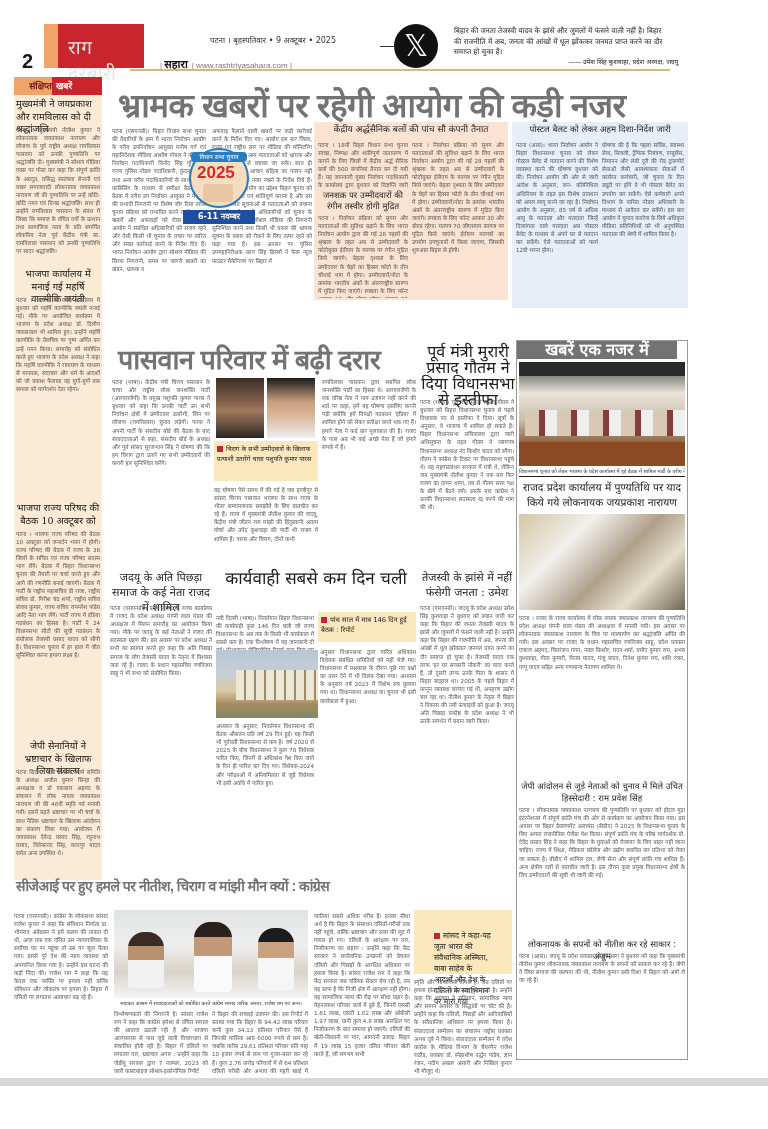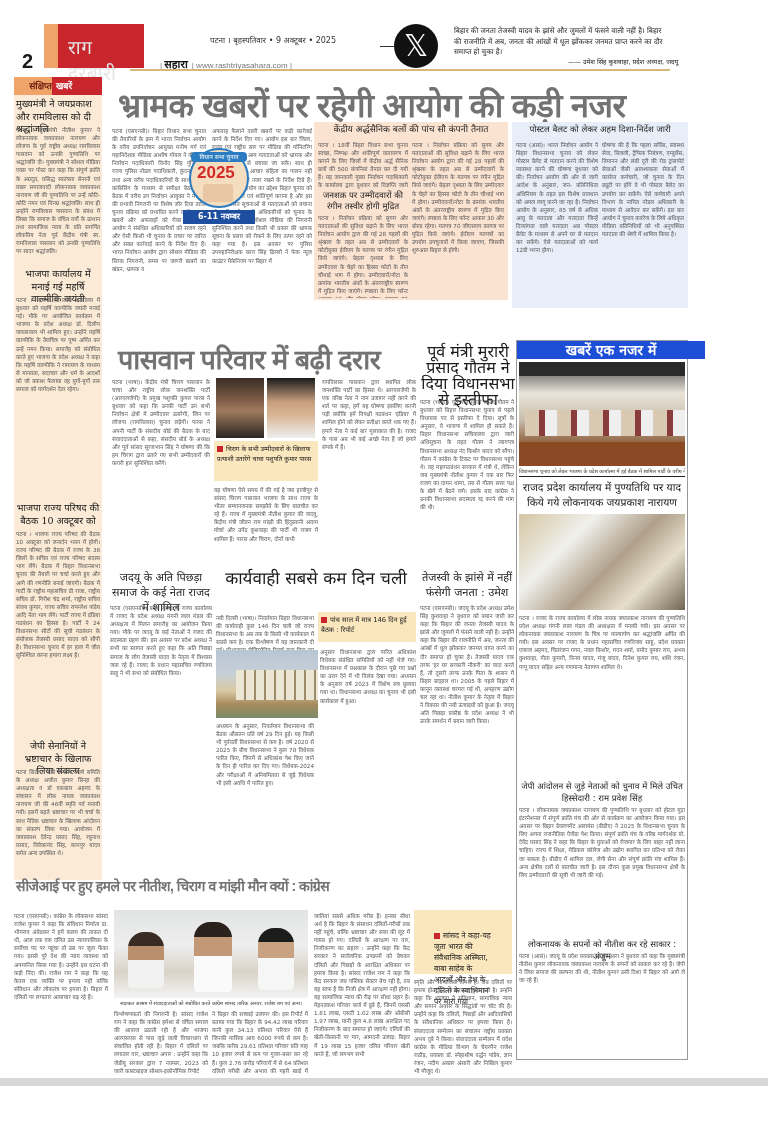--- a/index.html
+++ b/index.html
@@ -106,21 +106,21 @@
 <div class="abs box-yellow" style="left:214px;top:441px;width:104px;height:40px;padding:3px;font-size:6.3px;line-height:9.5px;color:#222">
   <span class="bullet"></span><span>चिराग के सभी उम्मीदवारों के खिलाफ प्रत्याशी उतारेंगे चाचा पशुपति कुमार पारस</span>
 </div>
 <div class="txt" style="left:214px;top:486px;width:104px;height:74px">यह घोषणा ऐसे समय में की गई है जब हाजीपुर से सांसद चिराग पासवान भाजपा के साथ राज्य के भीतर सम्मानजनक समझौते के लिए बातचीत कर रहे हैं। राज्य में मुख्यमंत्री नीतीश कुमार की जदयू, केंद्रीय मंत्री जीतन राम मांझी की हिंदुस्तानी अवाम मोर्चा और उपेंद्र कुशवाहा की पार्टी भी राजग में शामिल हैं। पारस और चिराग, दोनों कभी</div>
 <div class="txt" style="left:322px;top:378px;width:94px;height:182px">रामविलास पासवान द्वारा स्थापित लोक जनशक्ति पार्टी का हिस्सा थे। आरएलजेपी के एक वरिष्ठ नेता ने नाम उजागर नहीं करने की शर्त पर कहा, हमें यह घोषणा इसलिए करनी पड़ी क्योंकि हमें विपक्षी गठबंधन 'इंडिया' में शामिल होने को लेकर प्रतीक्षा करते थक गए हैं। हमारे नेता ने कई बार मुलाकात की है। राजद के पास अब भी कई अच्छे नेता हैं जो हमारे संपर्क में हैं।</div>
 
 <div class="sub" style="left:420px;top:344px;width:96px;font-size:16px;line-height:16px">पूर्व मंत्री मुरारी प्रसाद गौतम ने दिया विधानसभा से इस्तीफा</div>
 <div class="txt" style="left:420px;top:398px;width:94px;height:160px">पटना (भाषा)। पूर्व मंत्री मुरारी प्रसाद गौतम ने बुधवार को बिहार विधानसभा चुनाव से पहले विधायक पद से इस्तीफा दे दिया। सूत्रों के अनुसार, वे भाजपा में शामिल हो सकते हैं। बिहार विधानसभा सचिवालय द्वारा जारी अधिसूचना के तहत गौतम ने त्यागपत्र विधानसभा अध्यक्ष नंद किशोर यादव को सौंपा। गौतम ने कांग्रेस के टिकट पर विधानसभा पहुंचे थे। वह महागठबंधन सरकार में मंत्री थे, लेकिन जब मुख्यमंत्री नीतीश कुमार ने एक बार फिर राजग का दामन थामा, तब से गौतम सत्ता पक्ष के खेमे में बैठने लगे। इसके बाद कांग्रेस ने उनकी विधानसभा सदस्यता रद्द करने की मांग की थी।</div>
 
 <div class="abs" style="left:516px;top:340px;width:172px;height:720px;border:1px solid #999"></div>
-<div class="abs" style="left:517px;top:341px;width:188px;height:18px;background:#1d4ed8;color:#fff;text-align:center;font-weight:bold;font-size:14px;line-height:18px">खबरें एक नजर में</div>
+<div class="abs" style="left:517px;top:341px;width:160px;height:18px;background:#737373;color:#fff;text-align:center;font-weight:bold;font-size:16px;line-height:18px">खबरें एक नजर में</div>
 <div class="photo" style="left:519px;top:362px;width:166px;height:104px;background:linear-gradient(180deg,#3b3b3b 0%,#e9e3d9 30%,#c9bfae 55%,#8b5a36 80%,#6e3f22 100%)">
   <div style="position:absolute;left:0;top:0;width:166px;height:14px;background:#2a2a2a"></div>
   <div style="position:absolute;left:6px;top:48px;width:160px;height:26px;background:repeating-linear-gradient(90deg,#d9c8b2 0 14px,#8a3c3c 14px 20px,#efefef 20px 32px)"></div>
   <div style="position:absolute;left:0;top:80px;width:166px;height:24px;background:#8b4a24"></div>
 </div>
 <div class="caption" style="left:519px;top:468px;width:166px;overflow:hidden">विधानसभा चुनाव को लेकर भाजपा के प्रदेश कार्यालय में हुई बैठक में शामिल पार्टी के वरीय नेता।</div>
 <div class="rule" style="left:519px;top:476px;width:166px;height:1px"></div>
 <div class="sub" style="left:520px;top:480px;width:164px;font-size:10.5px;line-height:15px;font-family:'DejaVu Sans',sans-serif">राजद प्रदेश कार्यालय में पुण्यतिथि पर याद किये गये लोकनायक जयप्रकाश नारायण</div>
 
 <div class="photo" style="left:519px;top:514px;width:166px;height:96px;background:linear-gradient(135deg,#d4c6a4 0%,#f0f0ec 30%,#b0a08a 55%,#e6dfcc 75%,#6f6552 100%)"></div>

